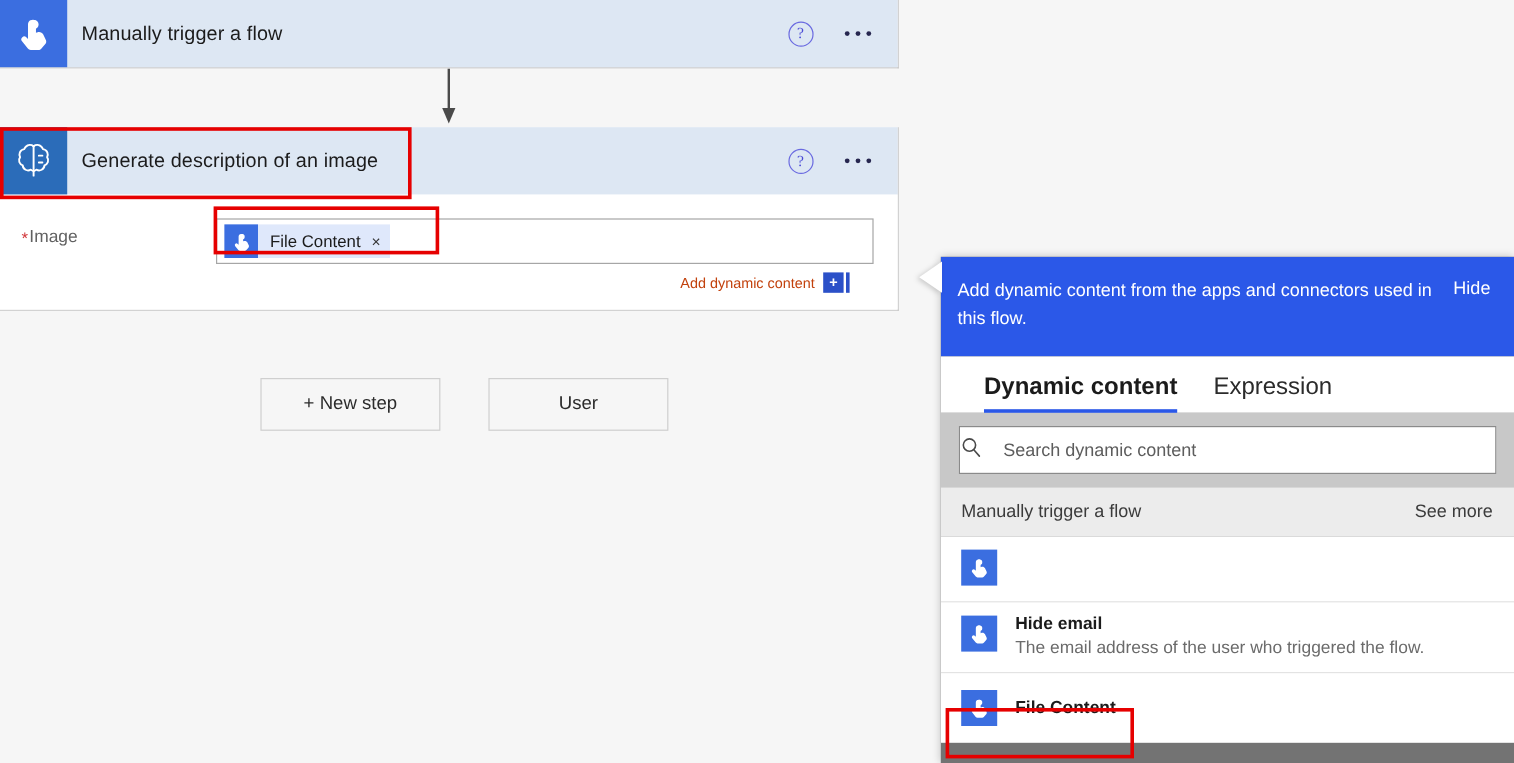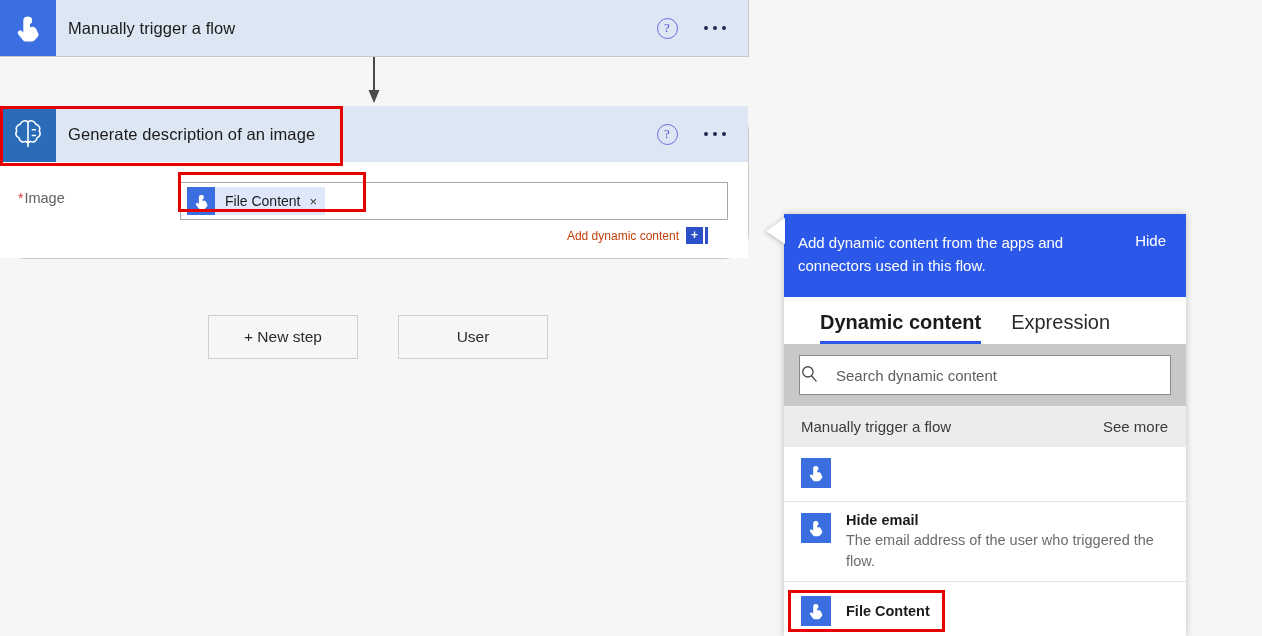--- a/index.html
+++ b/index.html
@@ -181,21 +181,21 @@
     position: absolute;
     left: 366px;
     top: 57px;
     width: 16px;
     height: 48px;
   }
 
   
   #action-buttons {
     position: absolute;
-    left: 3px; top: 315px;
+    left: 12px; top: 315px;
     width: 750px;
     display: flex;
     justify-content: center;
     gap: 40px;
   }
   .flat-btn {
     width: 150px;
     height: 44px;
     background: #f6f6f6;
     border: 1px solid #cfcfcf;
@@ -212,21 +212,21 @@
     box-sizing: border-box;
     pointer-events: none;
     z-index: 40;
   }
 
   
   #dyn-panel {
     position: absolute;
     left: 784px;
     top: 214px;
-    width: 402px;
+    width: 478px;
     height: 422px;
     background: #737373;
     box-shadow: 0 0 7px rgba(0,0,0,0.22);
     box-sizing: border-box;
     overflow: hidden;
   }
   #panel-pointer {
     position: absolute;
     left: 766px;
     top: 218px;
@@ -377,21 +377,21 @@
           </div>
       </div>
     </div>
   </div>
 
   <svg id="connector" viewBox="0 0 16 48">
     <line x1="8" y1="0" x2="8" y2="36" stroke="#4a4a4a" stroke-width="2"></line>
     <polygon points="8,46 2.5,33 13.5,33" fill="#4a4a4a"></polygon>
   </svg>
 
-  <div class="card" style="top:106px;border-radius:25px;">
+  <div class="card" style="top:106px;">
     <div class="card-header">
       <div class="card-icon">
         <svg width="34" height="34" viewBox="0 0 36 36" aria-hidden="true">
           <path d="M18 5.2c-2.1-1.6-5-1.4-6.9.4-.6.6-1.1 1.3-1.3 2.1-1.7.2-3.2 1.3-3.9 2.9-.6 1.4-.5 2.9.2 4.2-.9 1.2-1.2 2.8-.7 4.3.5 1.4 1.6 2.5 3 2.9.1 1.6 1 3.1 2.5 3.9 1.5.8 3.2.7 4.6-.1.7.7 1.6 1.1 2.5 1.2" fill="none" stroke="#ffffff" stroke-width="1.7" stroke-linecap="round" stroke-linejoin="round"></path>
           <path d="M18 5.2v25.9" fill="none" stroke="#ffffff" stroke-width="1.7" stroke-linecap="round"></path>
           <path d="M18 5.2c2.1-1.6 5-1.4 6.9.4.6.6 1.1 1.3 1.3 2.1 1.7.2 3.2 1.3 3.9 2.9.6 1.4.5 2.9-.2 4.2.9 1.2 1.2 2.8.7 4.3-.5 1.4-1.6 2.5-3 2.9-.1 1.6-1 3.1-2.5 3.9-1.5.8-3.2.7-4.6-.1-.7.7-1.6 1.1-2.5 1.2" fill="none" stroke="#ffffff" stroke-width="1.7" stroke-linecap="round" stroke-linejoin="round"></path>
           <path d="M22.6 13.5h3.2M22.6 19.5h3.2" fill="none" stroke="#ffffff" stroke-width="1.6" stroke-linecap="round"></path>
         </svg>
       </div>
       <div class="card-title">Generate description of an image</div>

